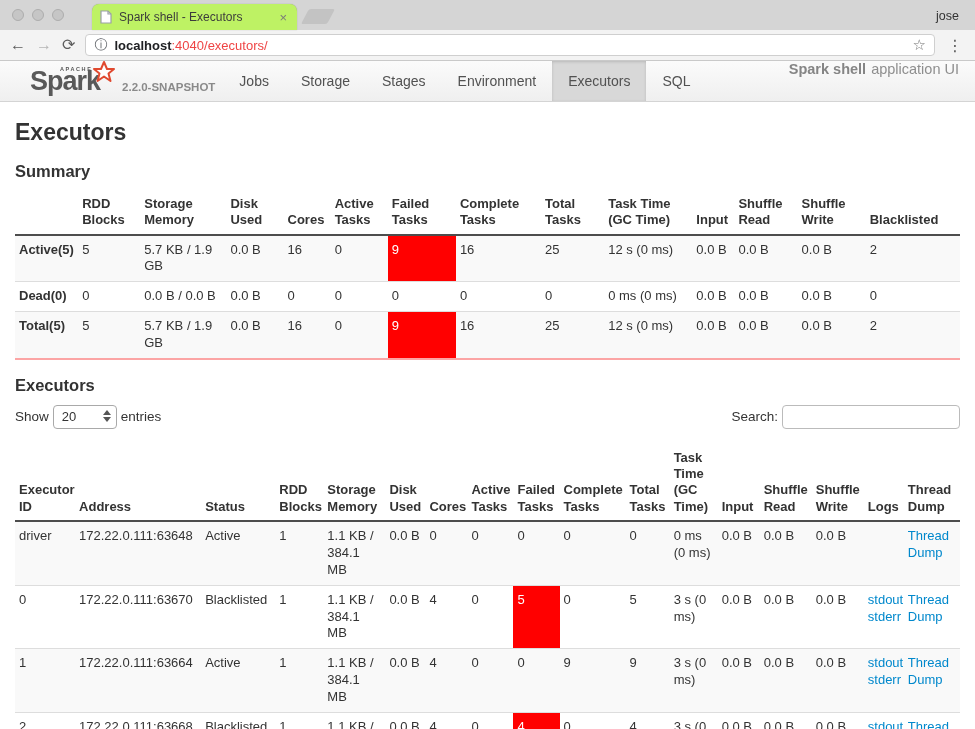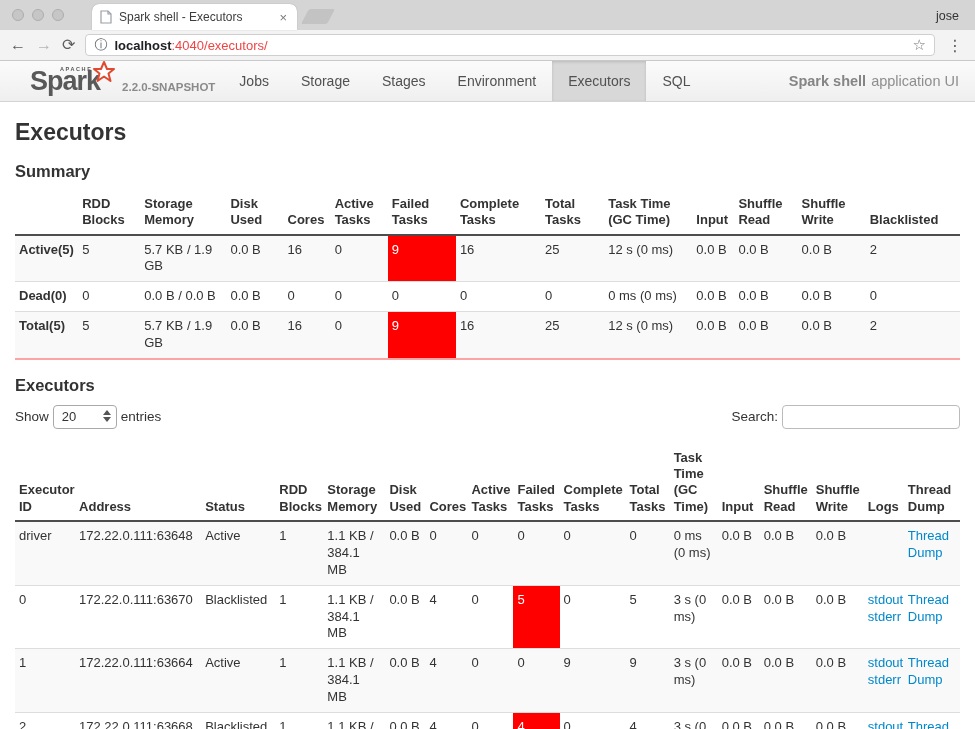--- a/index.html
+++ b/index.html
@@ -14,21 +14,21 @@
   .tab-strip {
     height: 30px; background: #d5d5d5; display: flex; align-items: flex-end;
     padding: 0 12px; position: relative;
   }
   .traffic-lights { display: flex; gap: 8px; align-items: center; height: 30px; margin-right: 28px; }
   .traffic-lights span {
     width: 12px; height: 12px; border-radius: 50%;
     background: #c6c6c6; border: 1px solid #adadad; display: inline-block; cursor: default;
   }
   .browser-tab {
-    height: 26px; width: 205px; background: #ffffff;
+    height: 26px; width: 205px; background: #bef264;
     border-radius: 7px 7px 0 0; display: flex; align-items: center;
     padding: 0 8px; box-shadow: 0 0 1px rgba(0,0,0,.35);
   }
   .browser-tab .favicon { margin-right: 7px; display: inline-flex; }
   .browser-tab .tab-title { font-size: 12px; color: #3c3c3c; flex: 1; white-space: nowrap; overflow: hidden; }
   .browser-tab .tab-close { color: #7a7a7a; font-size: 13px; padding: 0 2px; cursor: pointer; }
   .tab-stub {
     width: 26px; height: 15px; background: #c3c3c3; margin: 0 0 6px 8px;
     transform: skewX(-28deg); border-radius: 2px;
   }
@@ -63,21 +63,21 @@
     letter-spacing: 1.6px; color: #555;
   }
   .spark-text { font-size: 27px; font-weight: bold; color: #595959; letter-spacing: -1px; line-height: 38px; }
   .spark-star { position: absolute; top: -2px; right: -16px; }
   .version-text { font-size: 11.5px; font-weight: bold; color: #8a8a8a; margin-left: 22px; margin-top: 12px; }
   .nav-tabs { display: flex; align-items: stretch; list-style: none; margin-left: 8px; }
   .nav-tab {
     display: flex; align-items: center; padding: 0 16px; font-size: 14px; color: #515151; cursor: pointer;
   }
   .nav-tab.active { background: #d8d8d8; box-shadow: inset 0 1px 3px rgba(0,0,0,.15); }
-  .app-title { margin-left: auto; display: flex; align-items: center; padding-right: 16px; font-size: 14.5px; color: #8e8e8e; }
+  .app-title { margin-left: auto; display: flex; padding-right: 16px; font-size: 14.5px; color: #8e8e8e; }
   .app-title .app-name { font-weight: bold; color: #858585; }
   .app-title .app-suffix { margin-left: 5px; }
 
   
   .content { padding: 0 15px; }
   h3.page-title { font-size: 23px; font-weight: bold; color: #333; margin: 17px 0 10px; }
   h4.section-heading { font-size: 16.5px; font-weight: bold; color: #333; margin: 16px 0 10px; }
 
   table.spark-table { width: 945px; border-collapse: collapse; table-layout: fixed; font-size: 13px; }
   table.spark-table th {

